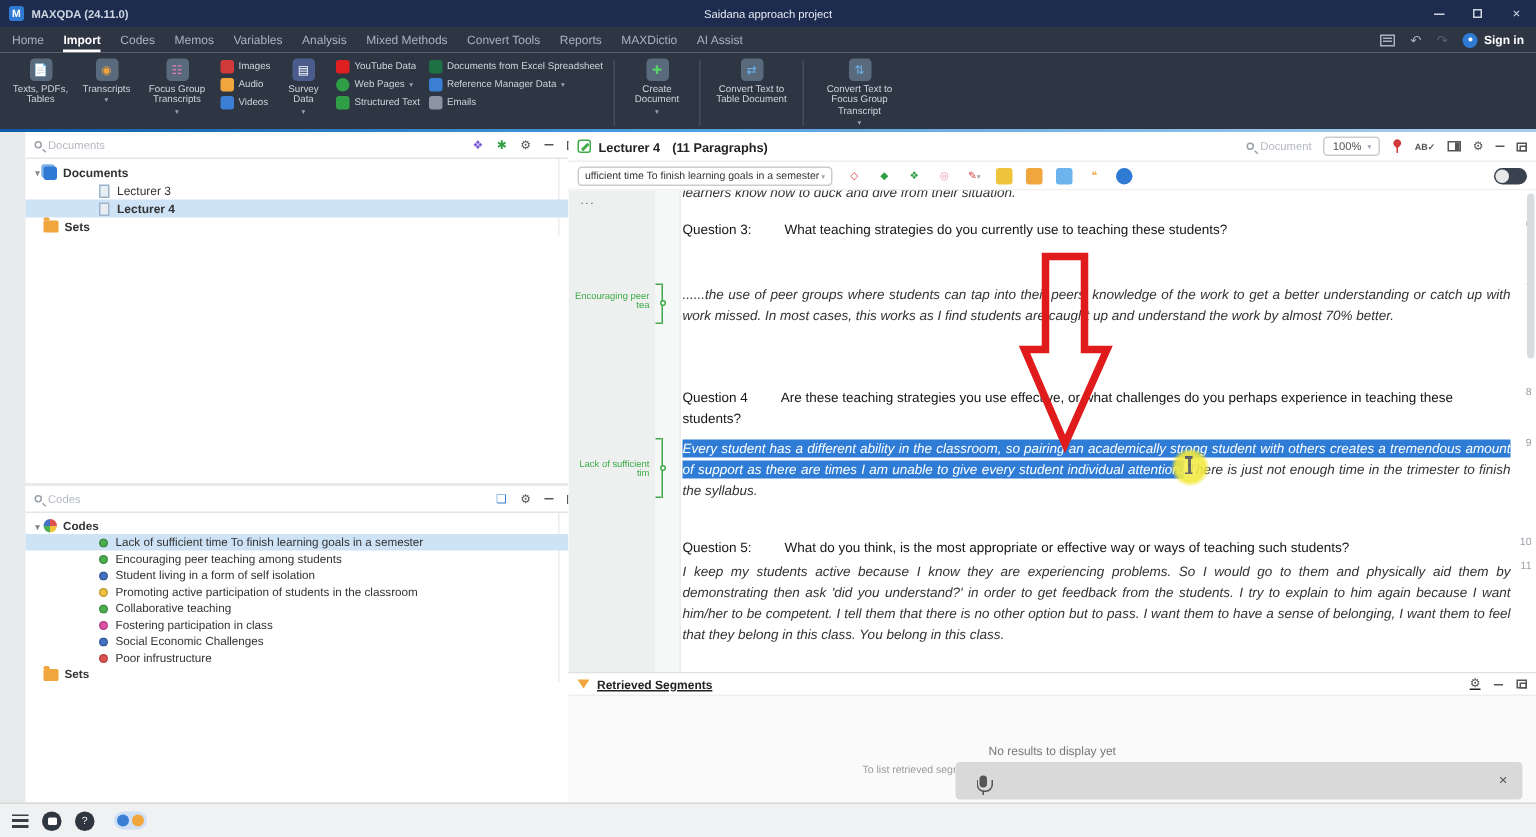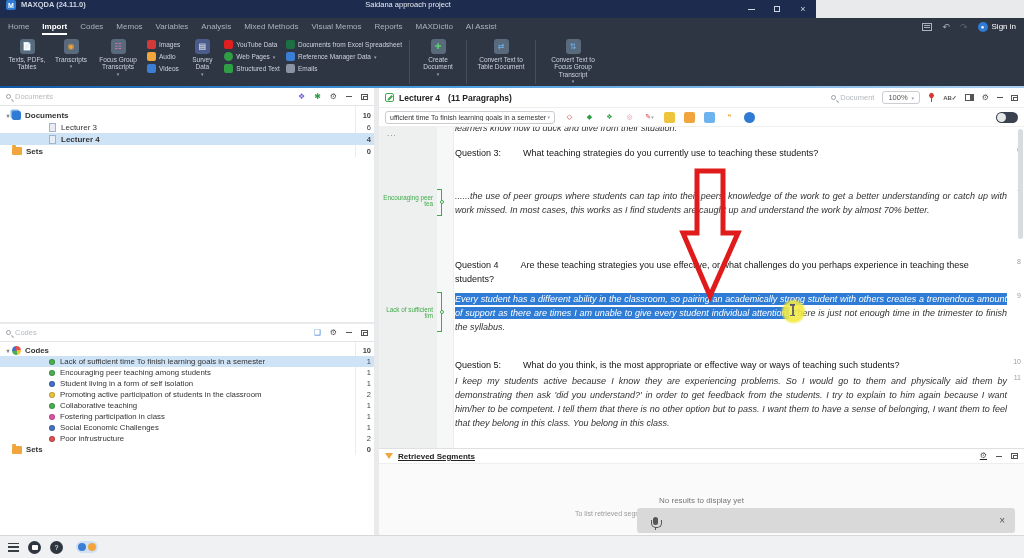--- a/index.html
+++ b/index.html
@@ -1,39 +1,39 @@
 <!DOCTYPE html>
 <html><head>
 <meta charset="utf-8">
 <style>
   * { margin:0; padding:0; box-sizing:border-box; }
   html,body { width:1024px; height:558px; overflow:hidden; }
   body { font-family:"Liberation Sans", sans-serif; background:#e8eaec; position:relative; font-size:9px; color:#222; }
 
   
-  .titlebar { position:absolute; left:0; top:0; width:816px; height:18px; background:#1c2b4e; display:flex; align-items:flex-start; color:#dfe4ec; }
+  .titlebar { position:absolute; left:0; top:0; width:1024px; height:18px; background:#1c2b4e; display:flex; align-items:center; color:#dfe4ec; }
   .tb-logo { width:10px; height:10px; margin:0 5px 0 6px; background:#2f7bd4; border-radius:2px; color:#fff; font-size:7px; font-weight:bold; display:flex; align-items:center; justify-content:center; }
   .tb-app { font-size:7.5px; font-weight:bold; color:#cfd6e2; }
   .tb-title { position:absolute; left:0; right:0; text-align:center; font-size:7.5px; color:#e8ecf3; pointer-events:none; }
   .tb-controls { margin-left:auto; display:flex; height:18px; }
   .tb-btn { width:26px; height:18px; display:flex; align-items:center; justify-content:center; color:#cfd6e2; font-size:9px; }
   .ic-min { width:7px; height:1px; background:#cfd6e2; display:inline-block; }
   .ic-max { width:6px; height:6px; border:1px solid #cfd6e2; display:inline-block; }
 
   
   .menubar { position:absolute; left:0; top:18px; width:1024px; height:17px; background:#2e3644; display:flex; align-items:center; padding-left:8px; }
   .menu-tab { font-size:8px; color:#aab2bf; margin-right:13px; height:17px; display:flex; align-items:center; position:relative; white-space:nowrap; }
   .menu-tab.active { color:#fff; font-weight:bold; }
   .menu-tab.active::after { content:""; position:absolute; left:0; right:0; bottom:0; height:2px; background:#fff; }
   .menu-right { margin-left:auto; display:flex; align-items:center; gap:10px; padding-right:8px; }
   .mr-icon { color:#aab2bf; font-size:9px; }
   .mr-icon.dim { color:#5a6270; }
   .kb-icon { width:10px; height:8px; border:1px solid #aab2bf; display:inline-block; position:relative; }
   .kb-icon::after { content:""; position:absolute; left:1px; top:1px; width:6px; height:1px; background:#aab2bf; box-shadow:0 2px 0 #aab2bf; }
-  .signin { display:flex; align-items:center; gap:4px; color:#fff; font-size:8px; font-weight:normal; }
+  .signin { display:flex; align-items:center; gap:4px; color:#fff; font-size:8px; font-weight:bold; }
   .signin .av { width:10px; height:10px; border-radius:50%; background:#2f7bd4; color:#fff; font-size:6px; display:flex; align-items:center; justify-content:center; }
 
   
   .ribbon { position:absolute; left:0; top:35px; width:1024px; height:53px; background:#2e3644; display:flex; align-items:flex-start; padding:4px 0 0 4px; }
   .ribbon::after { content:""; position:absolute; left:0; bottom:0; width:100%; height:2px; background:linear-gradient(90deg,#0f5aa8,#4f9fe0 45%,#a8cdee 95%); }
   .rb-big { display:flex; flex-direction:column; align-items:center; margin:0 2px; text-align:center; }
   .rb-ico { width:15px; height:15px; border-radius:3px; margin-bottom:2px; display:flex; align-items:center; justify-content:center; font-size:8px; color:#fff; position:relative; }
   .rb-lbl { font-size:6.5px; line-height:1.15; color:#cdd3dc; }
   .rb-caret { font-size:5px; color:#9aa2b0; }
   .rb-stack { display:flex; flex-direction:column; justify-content:flex-start; gap:3px; margin:1px 3px 0 3px; }
@@ -47,21 +47,21 @@
   .srch { display:flex; align-items:center; gap:4px; color:#b4b9c0; font-size:7.5px; }
   .icon-search { width:5px; height:5px; border:1px solid #9aa0a8; border-radius:50%; position:relative; display:inline-block; }
   .icon-search::after { content:""; position:absolute; width:3px; height:1px; background:#9aa0a8; transform:rotate(45deg); left:4px; top:5px; }
   .ph-icons { margin-left:auto; display:flex; align-items:center; gap:9px; }
   .ph-ic { font-size:8px; color:#555; line-height:1; }
   .ic-restore { width:7px; height:6px; border:1px solid #555; position:relative; display:inline-block; }
   .ic-restore::after { content:""; position:absolute; left:1px; top:1px; width:3px; height:2px; border:1px solid #555; }
   .ic-dash { width:6px; height:1px; background:#555; display:inline-block; }
 
   
-  .left-col { position:absolute; left:0; top:88px; width:304px; height:447px; }
+  .left-col { position:absolute; left:17px; top:88px; width:304px; height:447px; }
   .docs-panel { position:absolute; left:0; top:0; width:374px; height:234px; background:#fff; }
   .codes-panel { position:absolute; left:0; top:236px; width:374px; height:211px; background:#fff; }
   .tree { position:relative; padding-top:3px; }
   .tree-sep { position:absolute; top:0; bottom:0; right:18px; width:1px; background:#ececec; }
   .trow { height:12px; display:flex; align-items:center; padding-left:4px; font-size:8px; color:#333; position:relative; }
   .trow .chev { width:8px; color:#888; font-size:6px; text-align:center; flex:none; }
   .trow .cnt { position:absolute; right:3px; font-size:7.5px; color:#444; }
   .trow.sel { background:#cfe3f7; }
   .trow.bold { font-weight:bold; }
   .ind1 { padding-left:48px; }
@@ -166,21 +166,21 @@
 </div>
 
 <div class="menubar">
   <span class="menu-tab">Home</span>
   <span class="menu-tab active">Import</span>
   <span class="menu-tab">Codes</span>
   <span class="menu-tab">Memos</span>
   <span class="menu-tab">Variables</span>
   <span class="menu-tab">Analysis</span>
   <span class="menu-tab">Mixed Methods</span>
-  <span class="menu-tab">Visual Memos</span>
+  <span class="menu-tab">Convert Tools</span>
   <span class="menu-tab">Reports</span>
   <span class="menu-tab">MAXDictio</span>
   <span class="menu-tab">AI Assist</span>
   <div class="menu-right">
     <span class="kb-icon"></span>
     <span class="mr-icon">↶</span>
     <span class="mr-icon dim">↷</span>
     <span class="signin">
       <span class="av">●</span>
       <span>Sign in</span>

